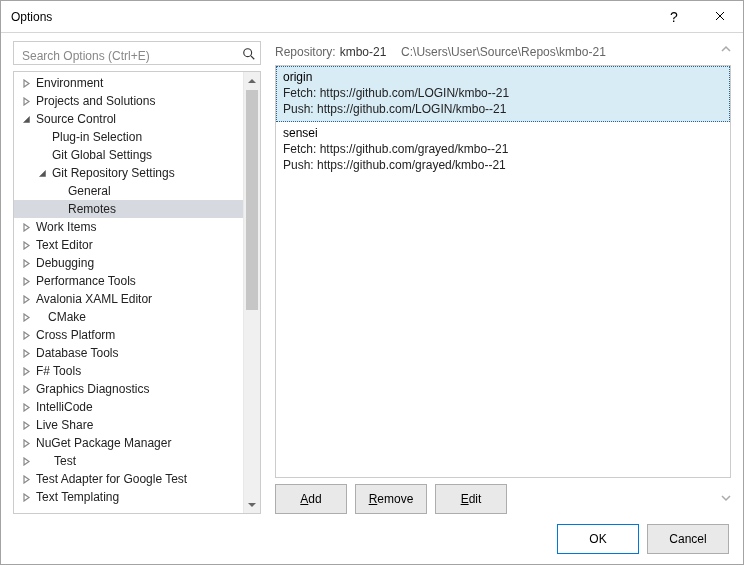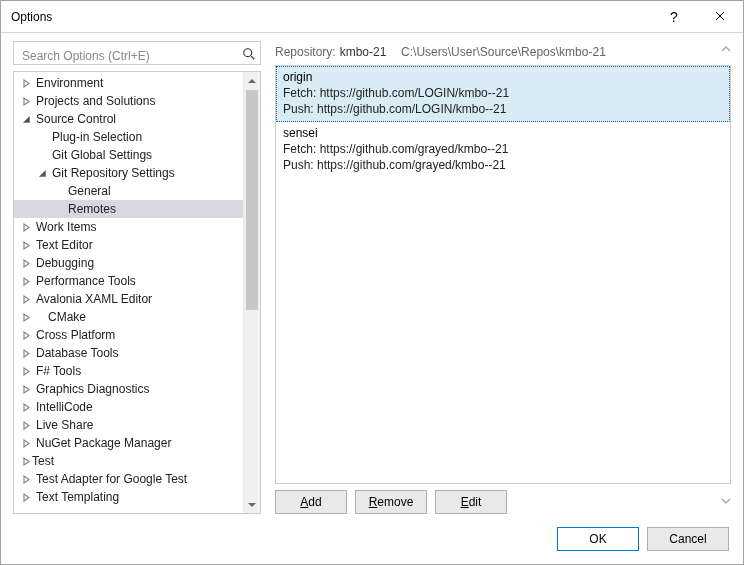--- a/index.html
+++ b/index.html
@@ -151,21 +151,21 @@
   .btn-row {
     display: flex;
     gap: 8px;
     margin-top: 6px;
     align-items: center;
   }
   .btn-row .spacer { flex:1; }
   .repo-chev2 svg { width:10px; height:10px; stroke:#aaa; fill:none; stroke-width:1.5;}
   .btn {
     min-width: 72px;
-    height: 24px;
+    height: 30px;
     border: 1px solid #adadad;
     background: #e9e9e9;
     display: inline-flex;
     align-items: center;
     justify-content: center;
     padding: 0 10px;
     color: #000;
   }
   .btn .ul { text-decoration: underline; }
   .footer {
@@ -389,21 +389,21 @@
               </span>
               <span style="margin-left: 4px;">NuGet Package Manager</span>
             </div>
             <div class="tree-row">
               <span class="ind" style="width: 0px;"></span>
               <span class="tw collapsed">
                 <svg viewBox="0 0 9 9">
                   <path d="M2 1 L7 4.5 L2 8 Z"></path>
                 </svg>
               </span>
-              <span style="margin-left: 0;">Test</span>
+              <span style="margin-left: 22px;">Test</span>
             </div>
             <div class="tree-row">
               <span class="ind" style="width: 0px;"></span>
               <span class="tw collapsed">
                 <svg viewBox="0 0 9 9">
                   <path d="M2 1 L7 4.5 L2 8 Z"></path>
                 </svg>
               </span>
               <span style="margin-left: 4px;">Test Adapter for Google Test</span>
             </div>

